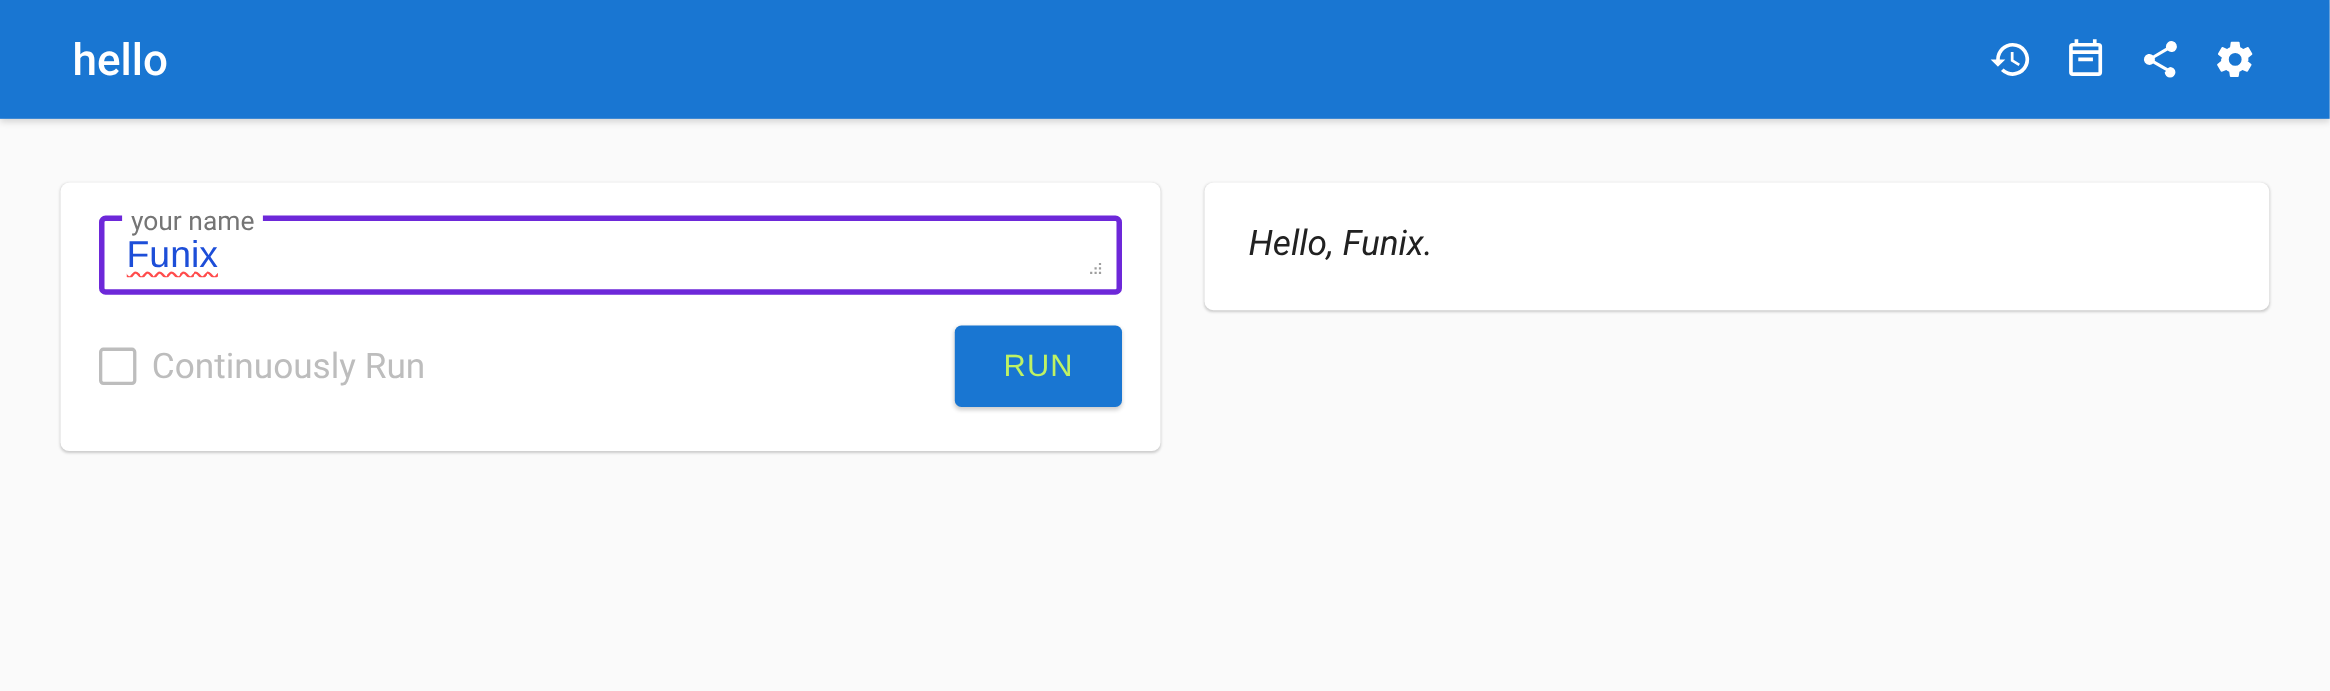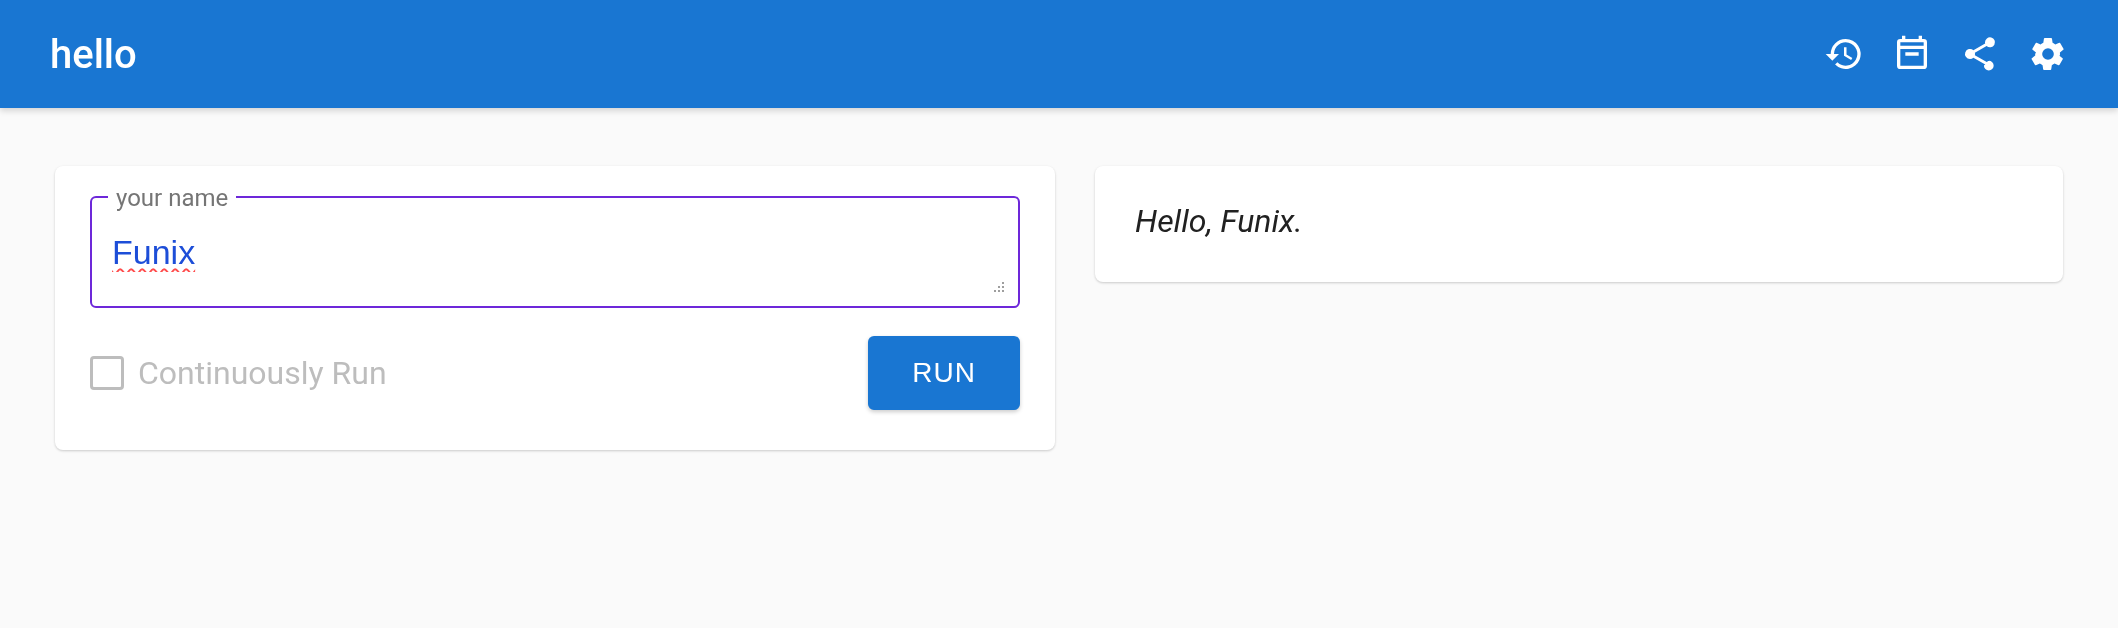--- a/index.html
+++ b/index.html
@@ -12,21 +12,21 @@
       background: #fafafa;
       width: 2118px;
       height: 628px;
     }
     .header {
       background: #1976d2;
       height: 108px;
       display: flex;
       align-items: center;
       justify-content: space-between;
-      padding: 0 50px;
+      padding: 0 66px;
       box-shadow: 0 3px 6px rgba(0,0,0,0.15);
     }
     .header-title {
       color: #fff;
       font-size: 40px;
       font-weight: 500;
     }
     .header-icons {
       display: flex;
       gap: 28px;
@@ -52,23 +52,23 @@
     }
     .input-panel {
       width: 1000px;
       background: #fff;
       border-radius: 8px;
       box-shadow: 0 1px 3px rgba(0,0,0,0.12), 0 1px 2px rgba(0,0,0,0.08);
       padding: 30px 35px 40px 35px;
     }
     .text-field-wrap {
       position: relative;
-      border: 2px solid #6d28d9;
+      border: 5px solid #6d28d9;
       border-radius: 6px;
-      height: 112px;
+      height: 72px;
       display: flex;
       align-items: center;
       padding: 0 20px;
       margin-bottom: 28px;
     }
     .text-field-label {
       position: absolute;
       top: -14px;
       left: 16px;
       background: #fff;
@@ -115,21 +115,21 @@
       border: 3px solid #bdbdbd;
       border-radius: 4px;
       cursor: pointer;
     }
     .checkbox-label {
       color: #bdbdbd;
       font-size: 32px;
     }
     .run-button {
       background: #1976d2;
-      color: #ffffff;
+      color: #bef264;
       border: none;
       border-radius: 6px;
       height: 74px;
       padding: 0 44px;
       font-size: 28px;
       font-weight: 500;
       letter-spacing: 1px;
       cursor: pointer;
       box-shadow: 0 2px 4px rgba(0,0,0,0.2);
     }

